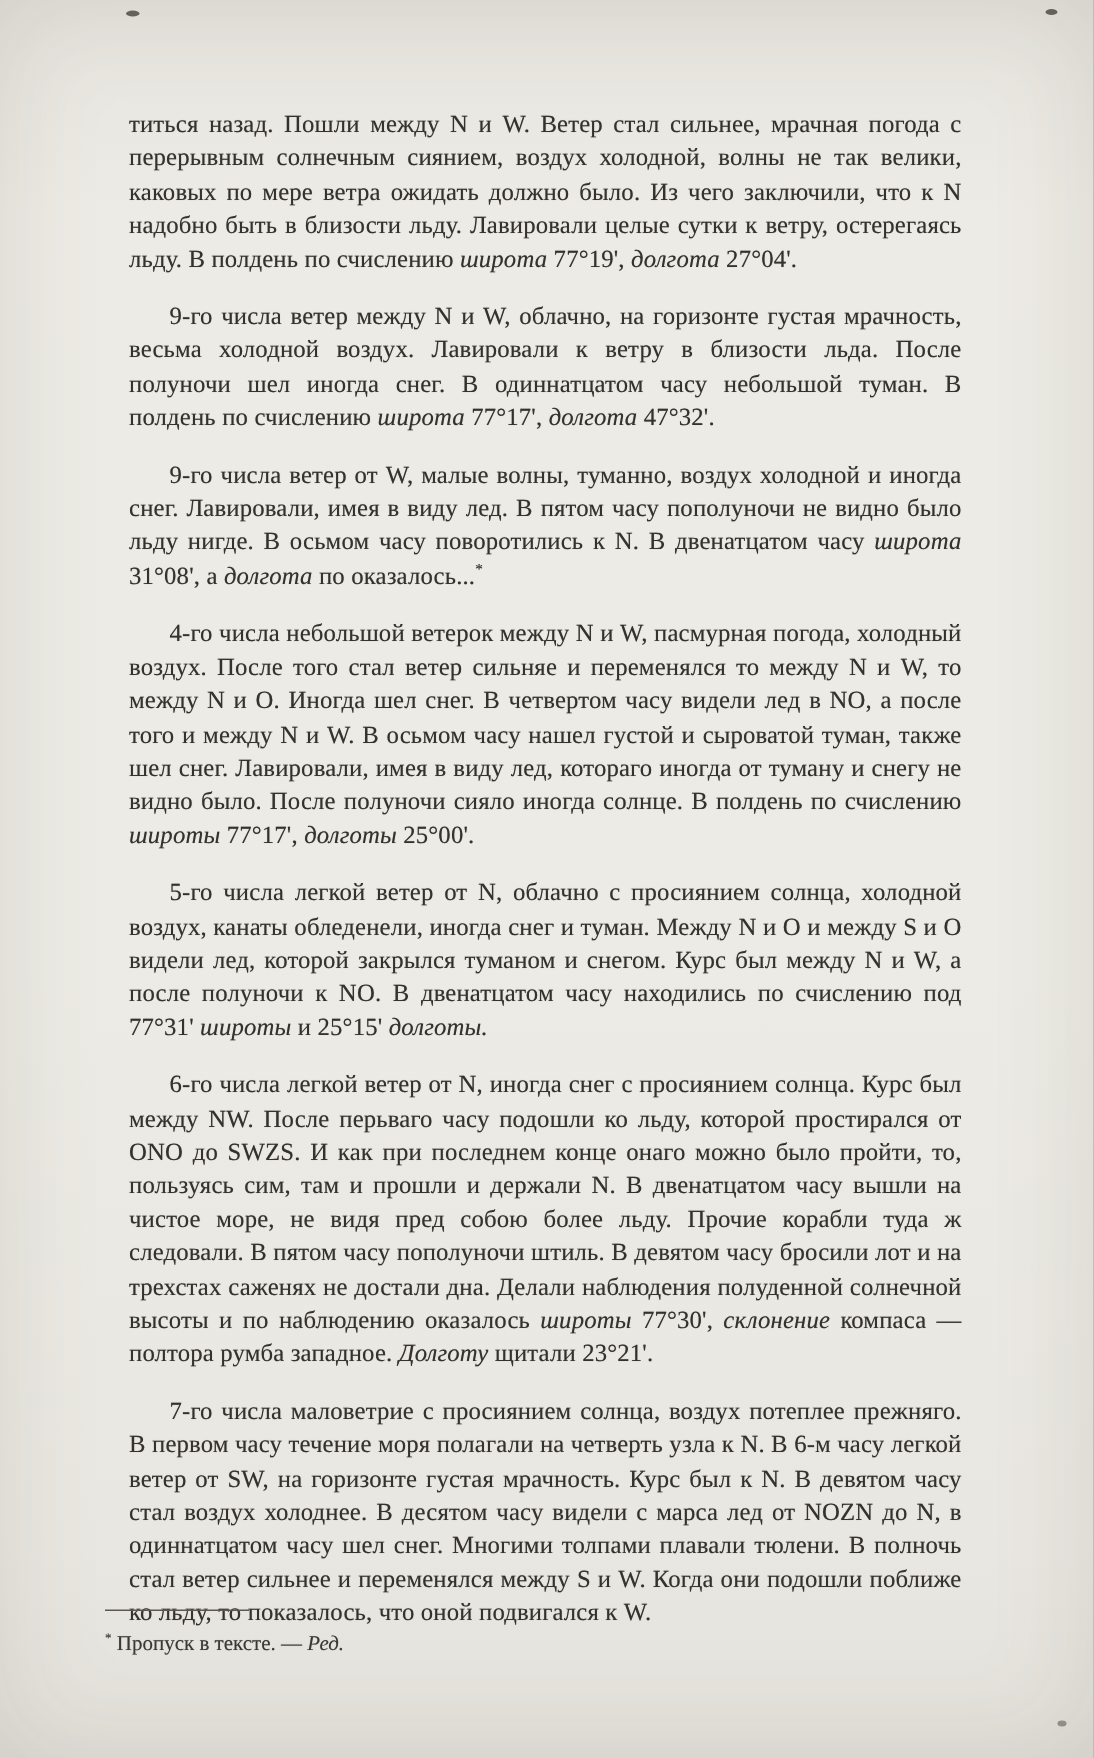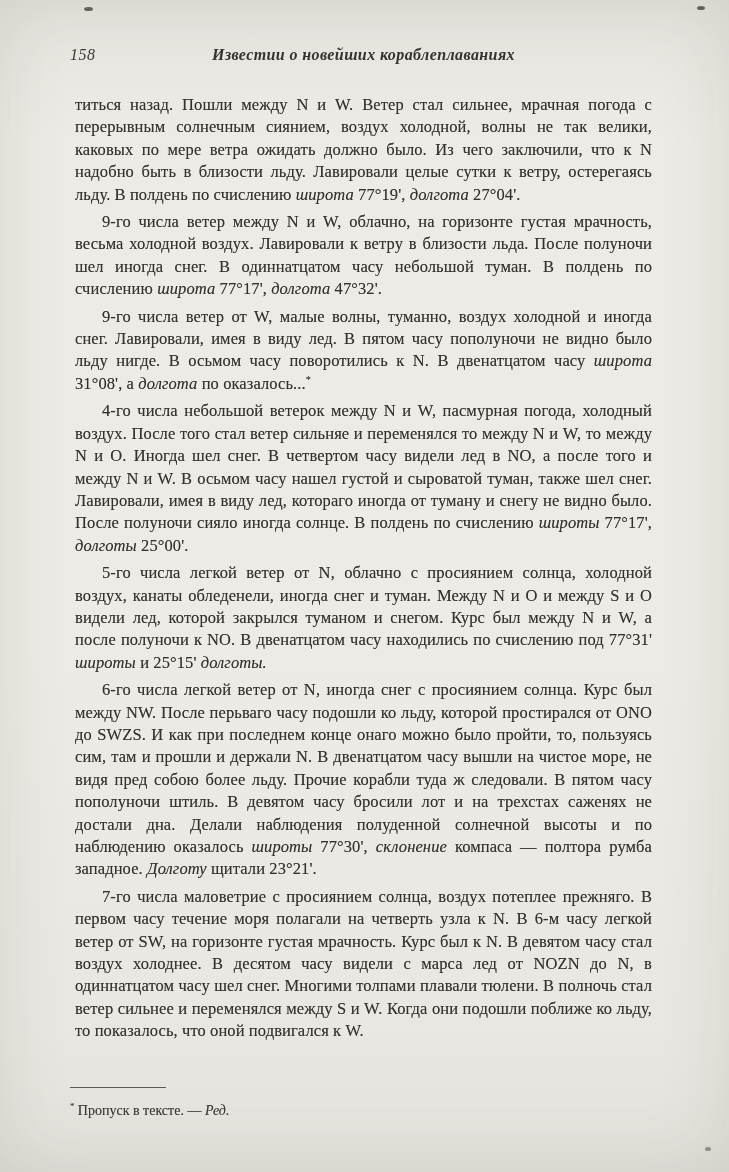--- a/index.html
+++ b/index.html
@@ -44,33 +44,33 @@
   }
   .text-block {
     margin-top: 26px;
     font-size: 16.5px;
     line-height: 22.4px;
     text-align: justify;
     letter-spacing: 0.1px;
     color: #33322d;
     text-shadow: 0 0 0.5px rgba(40, 38, 32, 0.45);
   }
-  .para { margin: 5px; }
+  .para { margin: 16px; }
   .para.indent { text-indent: 27px; }
   .it { font-style: italic; }
   sup {
     font-size: 0.62em;
     line-height: 0;
     vertical-align: super;
   }
   .footnote {
     position: absolute;
     left: 70px;
     right: 72px;
-    bottom: 52px;
+    bottom: 66px;
     font-size: 14px;
     line-height: 19px;
     color: #3a3933;
     text-shadow: 0 0 0.5px rgba(40, 38, 32, 0.4);
   }
   .footnote-rule {
     width: 96px;
     height: 0;
     border-top: 1px solid #5a5850;
     margin-bottom: 13px;
@@ -86,24 +86,20 @@
   .speck.s3 { left: 705px; top: 1147px; width: 6px; height: 4px; opacity: 0.5; }
 </style>
 </head>
 <body>
 
 <div class="page">
   <div class="speck s1"></div>
   <div class="speck s2"></div>
   <div class="speck s3"></div>
 
-  <div class="header">
-    <span class="page-number">158</span>
-    <span class="running-header">Известии о новейших кораблеплаваниях</span>
-  </div>
 
   <div class="text-block">
       <p class="para"><span>титься назад. Пошли между N и W. Ветер стал сильнее, мрачная погода с перерывным солнечным сиянием, воздух холодной, волны не так велики, каковых по мере ветра ожидать должно было. Из чего заключили, что к N надобно быть в близости льду. Лавировали целые сутки к ветру, остерегаясь льду. В полдень по счислению </span><span class="it">широта</span><span> 77°19', </span><span class="it">долгота</span><span> 27°04'.</span></p>
       <p class="para indent"><span>9-го числа ветер между N и W, облачно, на горизонте густая мрачность, весьма холодной воздух. Лавировали к ветру в близости льда. После полуночи шел иногда снег. В одиннатцатом часу небольшой туман. В полдень по счислению </span><span class="it">широта</span><span> 77°17', </span><span class="it">долгота</span><span> 47°32'.</span></p>
       <p class="para indent"><span>9-го числа ветер от W, малые волны, туманно, воздух холодной и иногда снег. Лавировали, имея в виду лед. В пятом часу пополуночи не видно было льду нигде. В осьмом часу поворотились к N. В двенатцатом часу </span><span class="it">широта</span><span> 31°08', а </span><span class="it">долгота</span><span> по оказалось...</span><sup>*</sup></p>
       <p class="para indent"><span>4-го числа небольшой ветерок между N и W, пасмурная погода, холодный воздух. После того стал ветер сильняе и переменялся то между N и W, то между N и O. Иногда шел снег. В четвертом часу видели лед в NO, а после того и между N и W. В осьмом часу нашел густой и сыроватой туман, также шел снег. Лавировали, имея в виду лед, котораго иногда от туману и снегу не видно было. После полуночи сияло иногда солнце. В полдень по счислению </span><span class="it">широты</span><span> 77°17', </span><span class="it">долготы</span><span> 25°00'.</span></p>
       <p class="para indent"><span>5-го числа легкой ветер от N, облачно с просиянием солнца, холодной воздух, канаты обледенели, иногда снег и туман. Между N и O и между S и O видели лед, которой закрылся туманом и снегом. Курс был между N и W, а после полуночи к NO. В двенатцатом часу находились по счислению под 77°31' </span><span class="it">широты</span><span> и 25°15' </span><span class="it">долготы.</span></p>
       <p class="para indent"><span>6-го числа легкой ветер от N, иногда снег с просиянием солнца. Курс был между NW. После перьваго часу подошли ко льду, которой простирался от ONO до SWZS. И как при последнем конце онаго можно было пройти, то, пользуясь сим, там и прошли и держали N. В двенатцатом часу вышли на чистое море, не видя пред собою более льду. Прочие корабли туда ж следовали. В пятом часу пополуночи штиль. В девятом часу бросили лот и на трехстах саженях не достали дна. Делали наблюдения полуденной солнечной высоты и по наблюдению оказалось </span><span class="it">широты</span><span> 77°30', </span><span class="it">склонение</span><span> компаса — полтора румба западное. </span><span class="it">Долготу</span><span> щитали 23°21'.</span></p>
       <p class="para indent"><span>7-го числа маловетрие с просиянием солнца, воздух потеплее прежняго. В первом часу течение моря полагали на четверть узла к N. В 6-м часу легкой ветер от SW, на горизонте густая мрачность. Курс был к N. В девятом часу стал воздух холоднее. В десятом часу видели с марса лед от NOZN до N, в одиннатцатом часу шел снег. Многими толпами плавали тюлени. В полночь стал ветер сильнее и переменялся между S и W. Когда они подошли поближе ко льду, то показалось, что оной подвигался к W.</span></p>
     </div>

